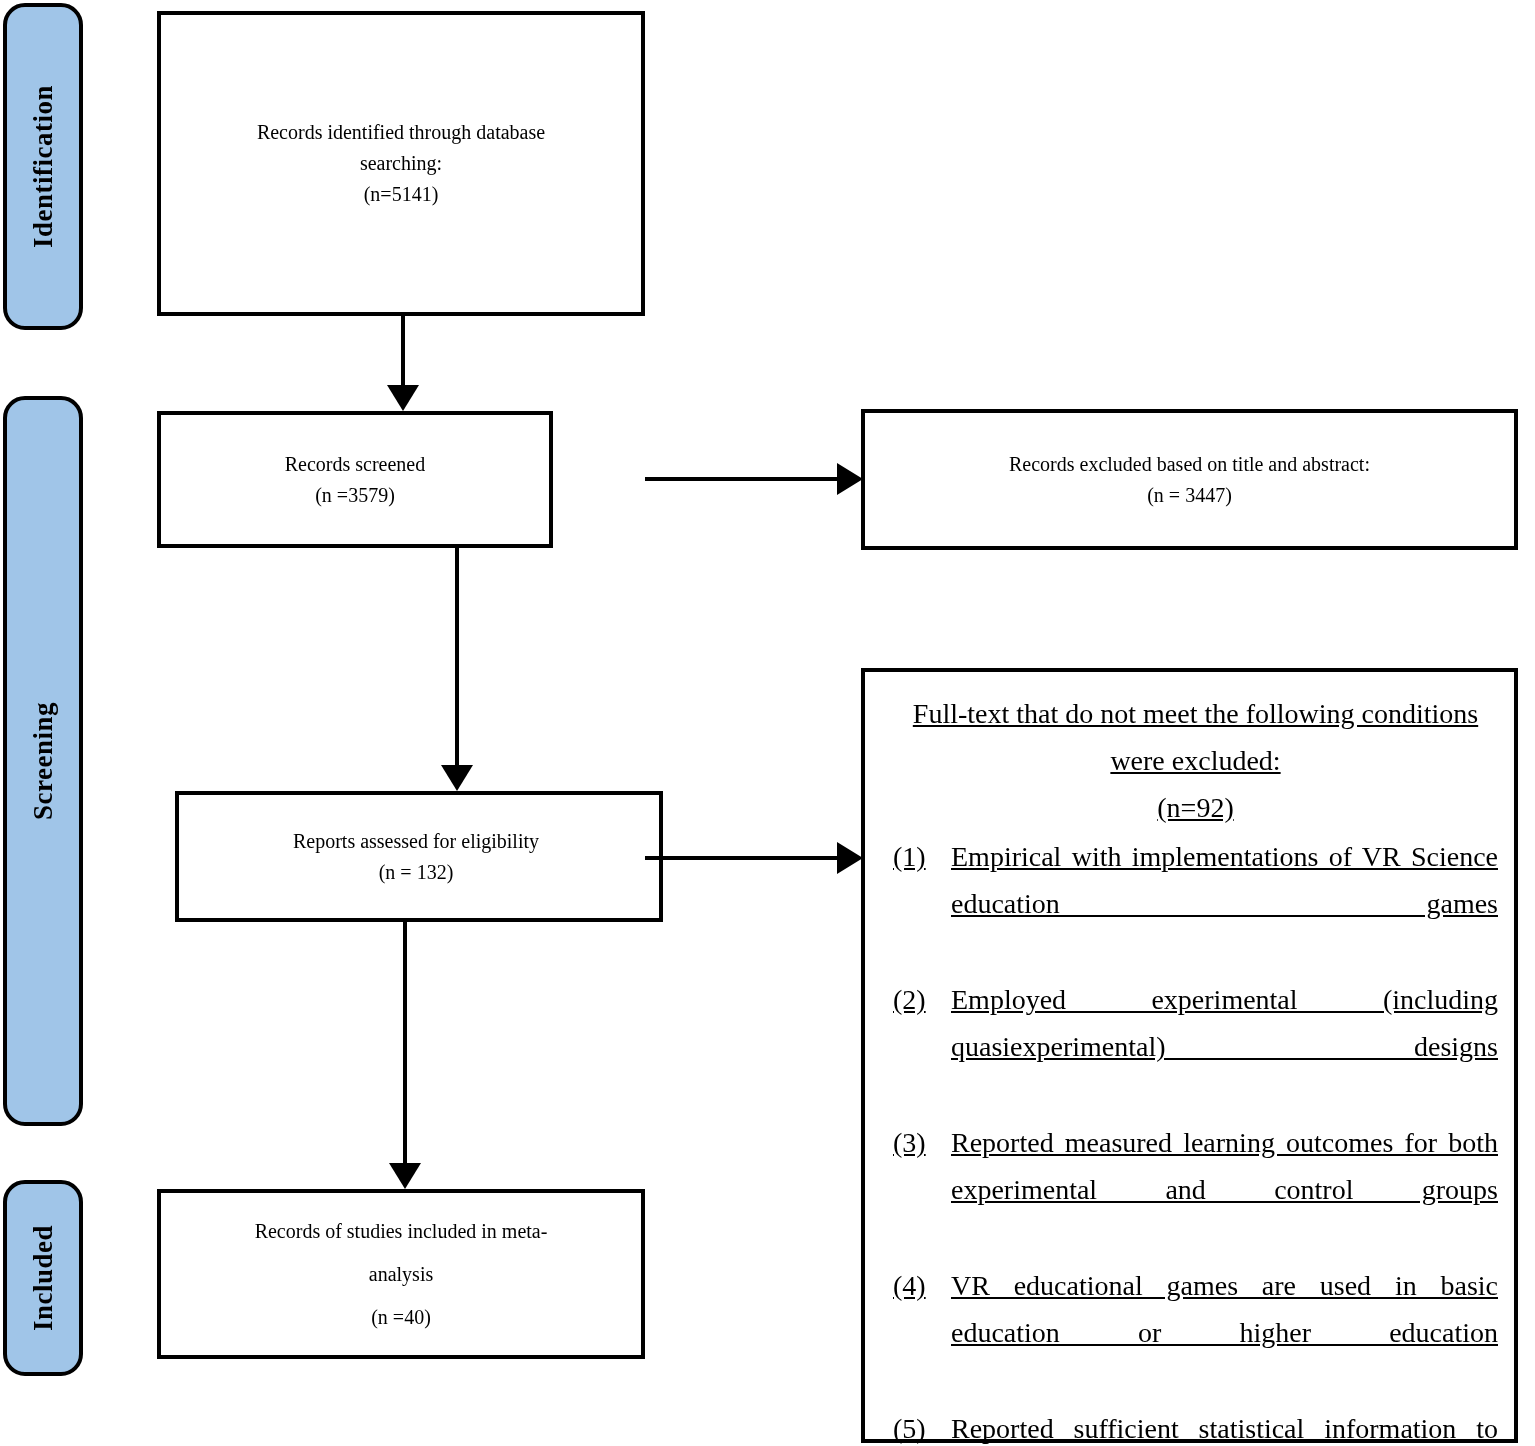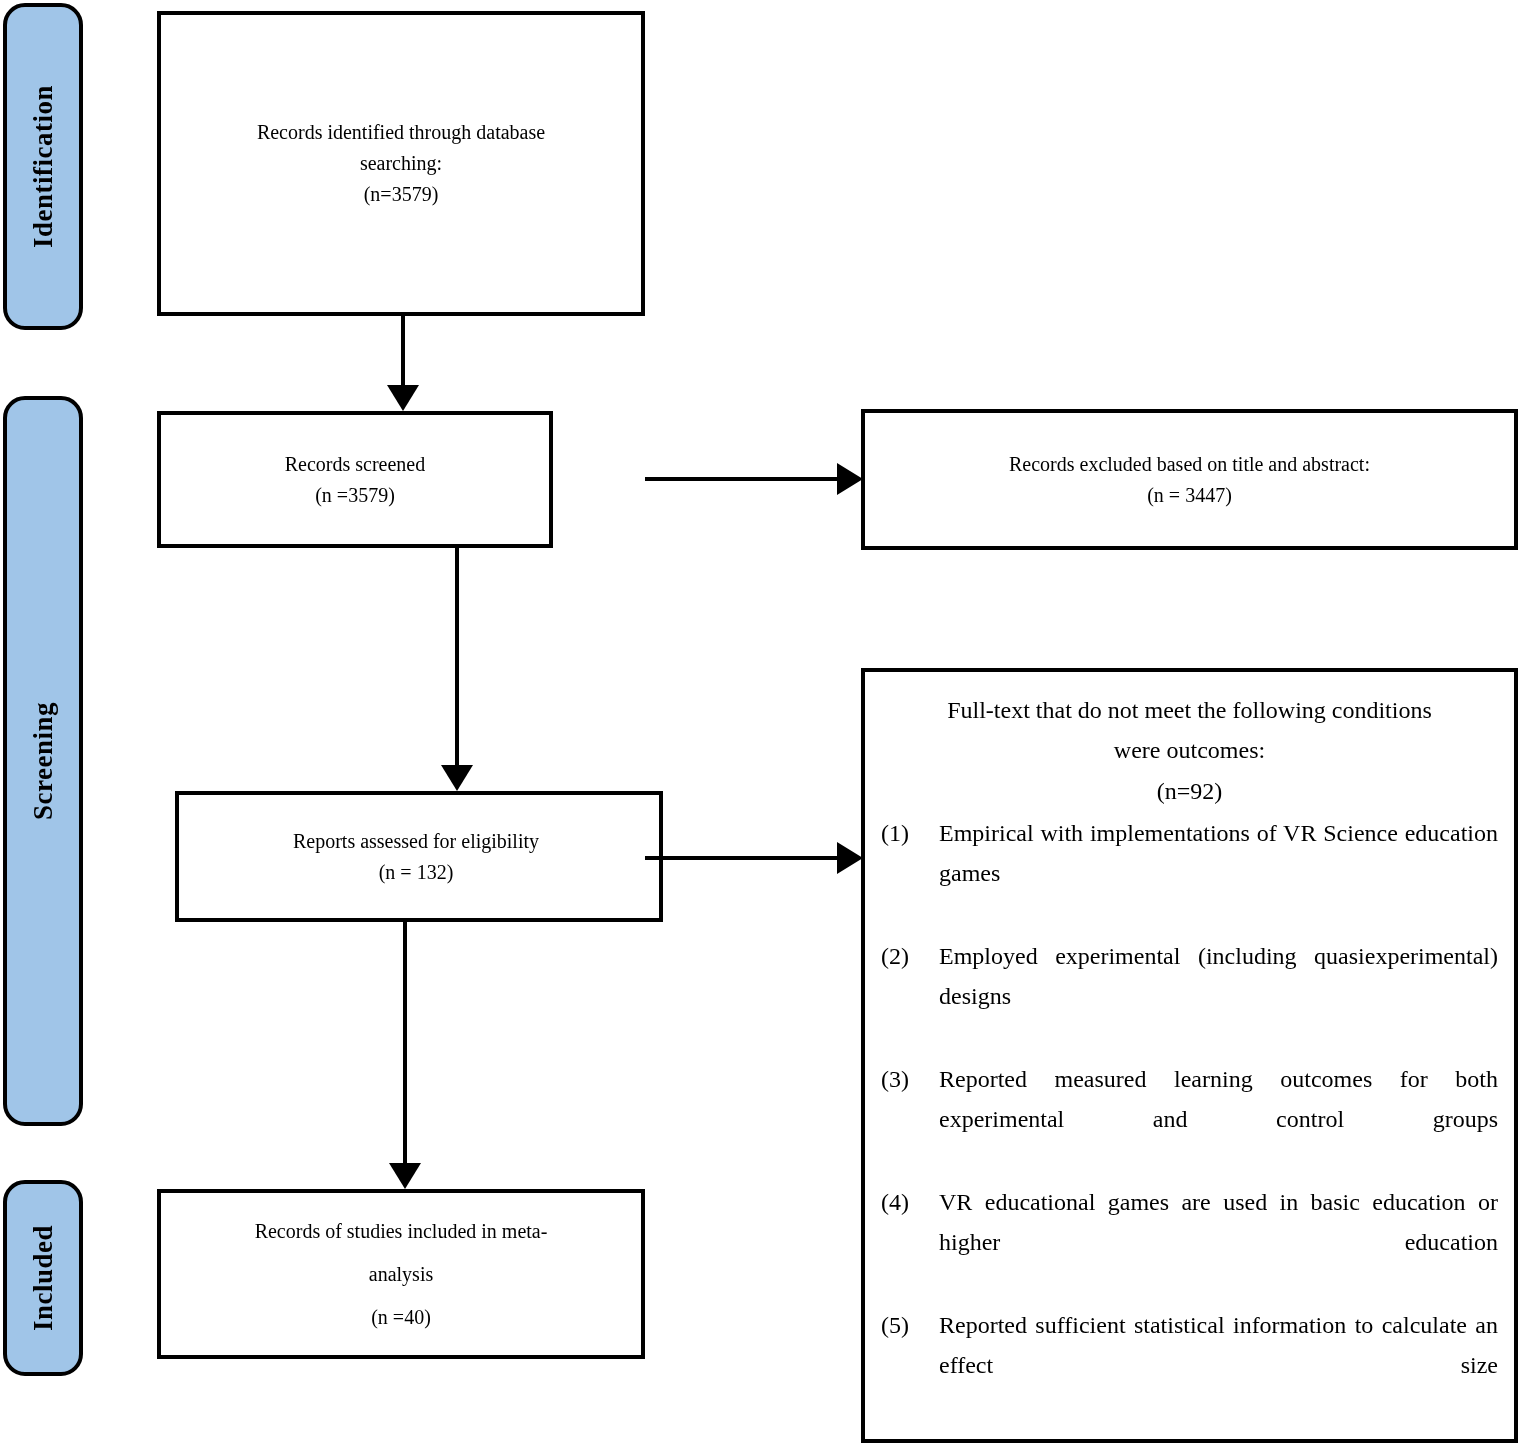--- a/index.html
+++ b/index.html
@@ -58,23 +58,24 @@
     padding: 6px 14px;
   }
   .flow-box .line { display: block; }
 
   
   .criteria-box {
     position: absolute;
     background: #ffffff;
     border: 4px solid #000000;
     box-sizing: border-box;
-    padding: 18px 16px 10px 16px;
-    font-size: 24px;
+    padding: 18px 16px 10px 28px;
+    font-size: 28px;
     line-height: 1.68;
+    text-decoration: underline;
   }
   .criteria-head {
     text-align: justify;
     text-align-last: center;
     margin: 0 16px 0 16px;
   }
   .criteria-head .sub-center { display: block; text-align: center; }
   .criteria-list {
     margin: 0;
     padding: 0;
@@ -142,21 +143,21 @@
     <span class="stage-label">Screening</span>
   </div>
 
   <div class="stage-bar" style="left:3px; top:1180px; width:80px; height:196px;">
     <span class="stage-label">Included</span>
   </div>
 
   <div class="flow-box" style="left:157px; top:11px; width:488px; height:305px;">
     <span class="line">Records identified through database</span>
     <span class="line">searching:</span>
-    <span class="line">(n=3579)</span>
+    <span class="line">(n=5141)</span>
   </div>
 
   <div class="vline" style="left:401px; top:316px; height:72px;"></div>
   <div class="arrow-down" style="left:387px; top:385px;"></div>
 
   <div class="flow-box" style="left:157px; top:411px; width:396px; height:137px;">
     <span class="line">Records screened</span>
     <span class="line">(n =3579)</span>
   </div>
 
@@ -185,21 +186,21 @@
   <div class="flow-box" style="left:157px; top:1189px; width:488px; height:170px;gap:12px;">
     <span class="line">Records of studies included in meta-</span>
     <span class="line">analysis</span>
     <span class="line">(n =40)</span>
   </div>
 
   <div class="criteria-box" style="left:861px; top:668px; width:657px; height:775px;">
 
     <div class="criteria-head">
       <span>Full-text that do not meet the following conditions</span>
-      <span class="sub-center">were   outcomes:</span>
+      <span class="sub-center">were   excluded:</span>
       <span class="sub-center">(n=92)</span>
     </div>
 
     <ul class="criteria-list">
       <li>
         <span class="marker">(1)</span>
         <span class="item-text">Empirical with implementations of VR Science education games</span>
       </li>
       <li>
         <span class="marker">(2)</span>

